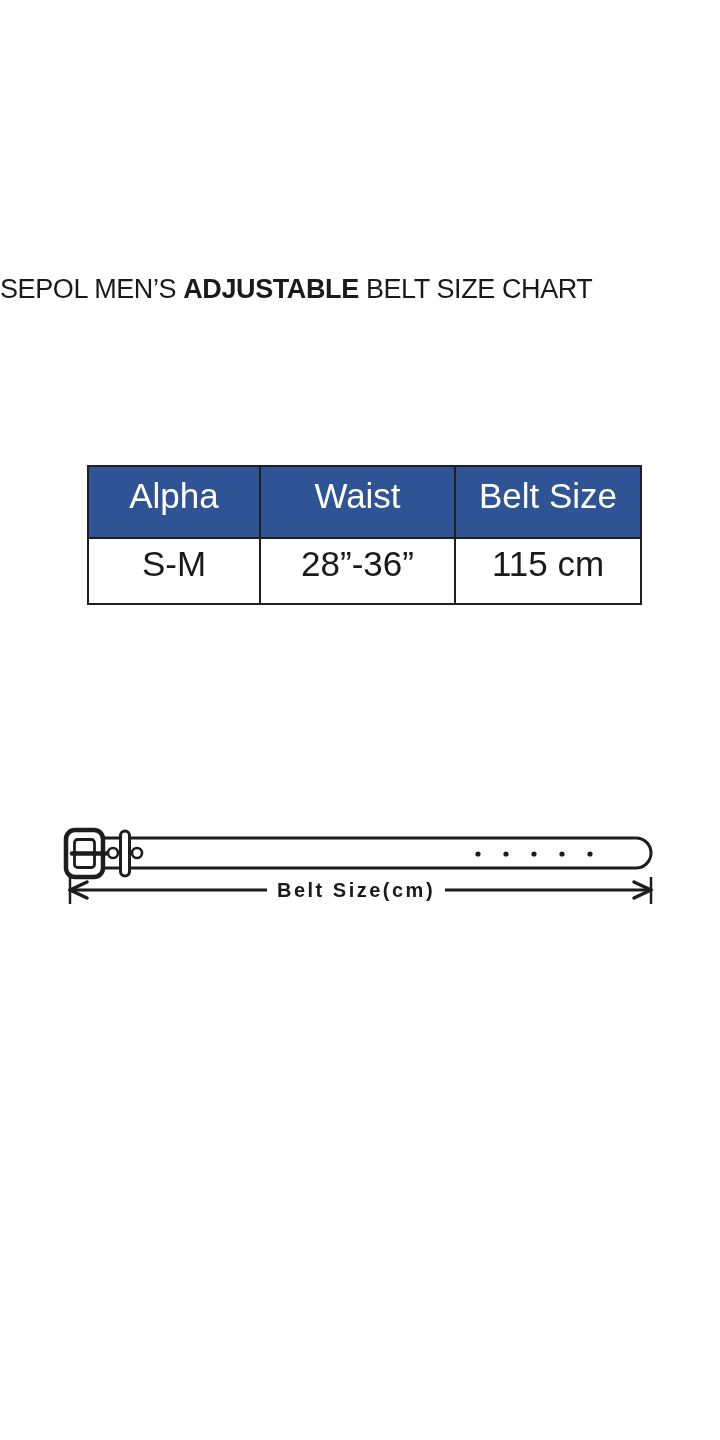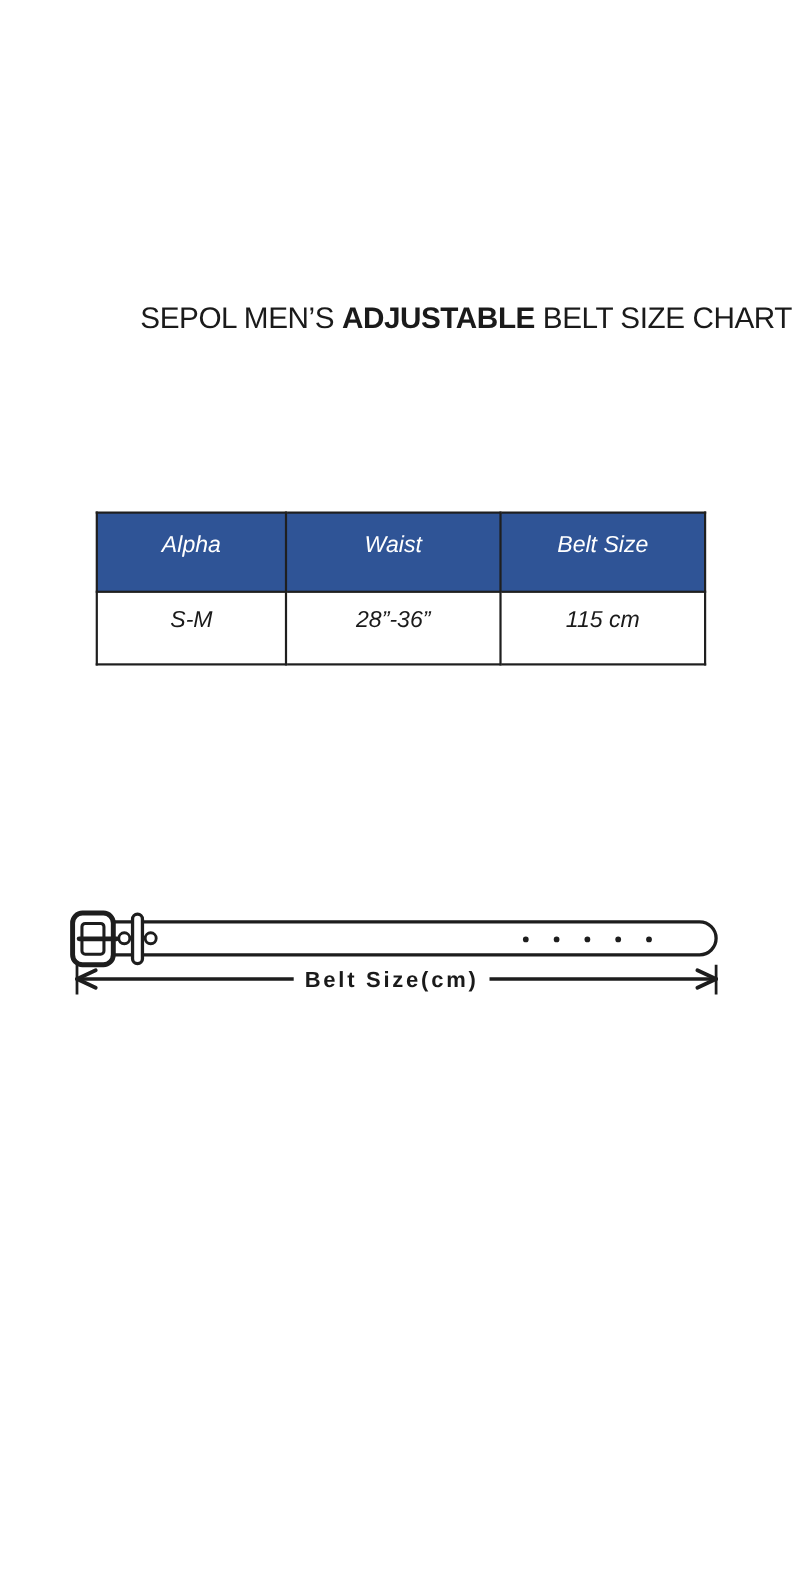--- a/index.html
+++ b/index.html
@@ -16,38 +16,37 @@
     background:var(--background);
     font-family:"Liberation Sans",sans-serif;
     color:var(--text);
     position:relative;
     overflow:hidden;
   }
   .page{position:absolute;inset:0;}
   .title{
     position:absolute;
     top:270px;left:0;width:720px;
-    text-align:right;
+    text-align:left;
     font-size:27px;
     font-weight:400;
     letter-spacing:-0.4px;
     line-height:38px;
     margin:0;
     color:var(--text);
     white-space:nowrap;
   }
   .title .em{font-weight:700;}
   .size-table{
     position:absolute;
     top:465px;left:87px;
     width:547px;
     border-collapse:collapse;
     table-layout:fixed;
-    font-size:21px;
-    font-style:italic;
+    font-size:35px;
   }
   .size-table th,.size-table td{
     border:2px solid var(--table-border);
     text-align:center;
     vertical-align:top;
     padding:0;
     line-height:38px;
   }
   .size-table thead tr{height:72px;}
   .size-table tbody tr{height:65px;}

